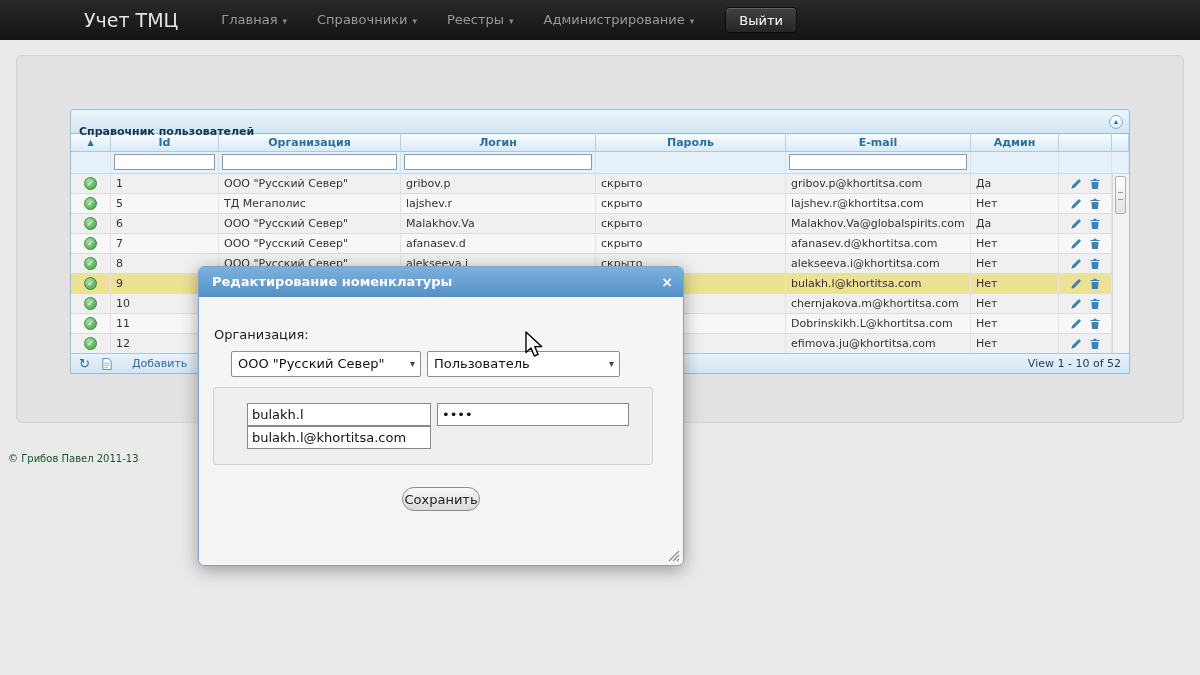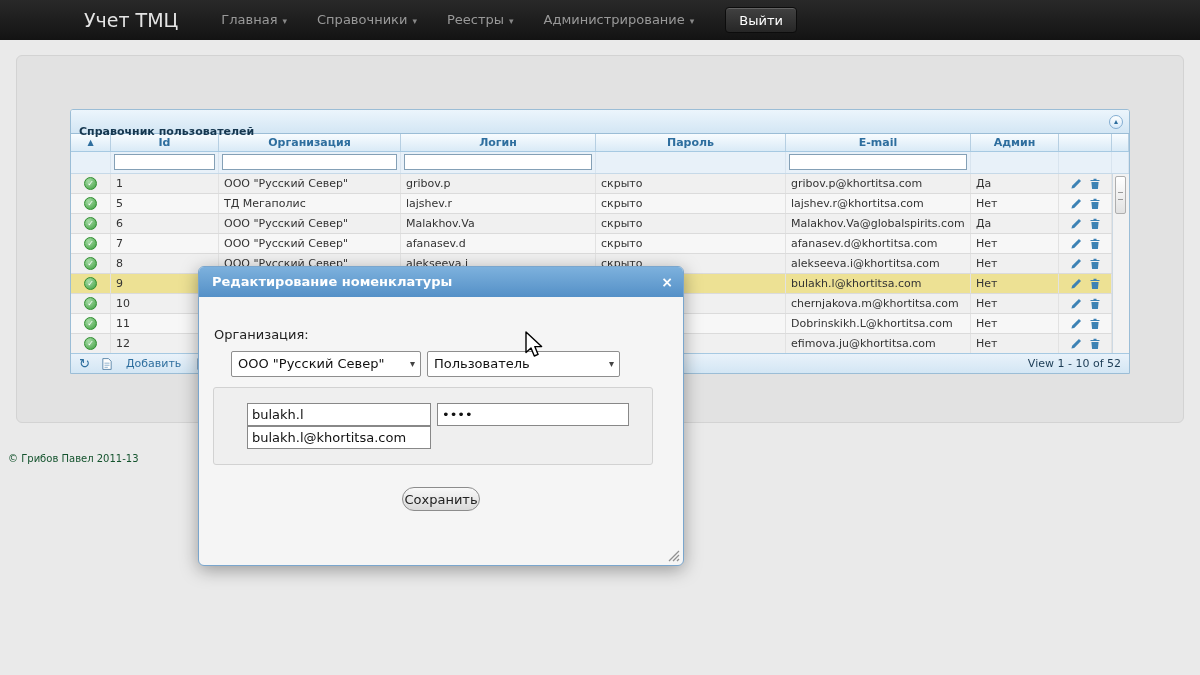--- a/index.html
+++ b/index.html
@@ -39,21 +39,21 @@
   .row>div{padding:0 5px;border-right:1px solid #e2e2e2;overflow:hidden;white-space:nowrap}
   .cell-status{display:flex;align-items:center;justify-content:center;padding:0 !important}
   .ok{width:13px;height:13px;border-radius:50%;background:radial-gradient(circle at 35% 30%,#a8dca8,#3f9f3f);border:1px solid #2f8f2f;color:#fff;font-size:8px;line-height:11px;text-align:center;font-weight:bold;display:inline-block}
   .cell-actions{display:flex;align-items:center;justify-content:center;gap:7px;padding:0 !important}
   .icn{width:12px;height:12px;display:inline-block;cursor:pointer;line-height:0}
   .vscroll{position:absolute;top:0;right:0;bottom:0;width:17px;background:#f2f2f2;border-left:1px solid #cdd9e3;cursor:pointer}
   .vthumb{position:absolute;left:2px;top:2px;width:11px;height:38px;background:linear-gradient(#fff,#e2e2e2);border:1px solid #aeaeae;border-radius:2px;cursor:pointer}
   .vthumb::after{content:"";position:absolute;left:2px;right:2px;top:15px;height:6px;border-top:1px solid #999;border-bottom:1px solid #999}
   .pager{height:20px;background:linear-gradient(#e9f2fa,#d3e6f4);border-top:1px solid #a6c9e2;display:flex;align-items:center;color:#2e6e9e;padding:0 8px;position:relative}
   .refresh{font-size:13px;line-height:1;cursor:pointer;margin-right:12px;color:#2e6e9e}
-  .plink{display:flex;align-items:center;gap:12px;margin-right:16px;cursor:pointer;white-space:nowrap}
+  .plink{display:flex;align-items:center;gap:18px;margin-right:16px;cursor:pointer;white-space:nowrap}
   .view-info{margin-left:auto;color:#1c3c55}
 
   
   .dialog{position:absolute;left:198px;top:266px;width:486px;height:300px;background:#f5f5f5;border:1px solid #7aa6cd;border-radius:6px;box-shadow:0 4px 18px rgba(0,0,0,.35);z-index:10}
   .dlg-title{height:30px;line-height:30px;background:linear-gradient(#7db1dd,#5490c7);border-radius:5px 5px 0 0;color:#fff;font-weight:bold;font-size:13px;padding:0 13px;position:relative;cursor:move}
   .dlg-close{position:absolute;right:10px;top:0;font-weight:bold;font-size:14px;cursor:pointer;color:#fff}
   .dlg-label{position:absolute;left:15px;top:60px;font-size:13px;color:#222}
   .sel{position:absolute;height:26px;background:#fff;border:1px solid #8e8e8e;font-size:13px;line-height:24px;padding:0 18px 0 6px;cursor:pointer;color:#111;border-radius:2px;white-space:nowrap;overflow:hidden}
   .sel .arr{position:absolute;right:5px;top:0;font-size:10px;color:#444;line-height:24px}
   .sel1{left:32px;top:84px;width:190px}

